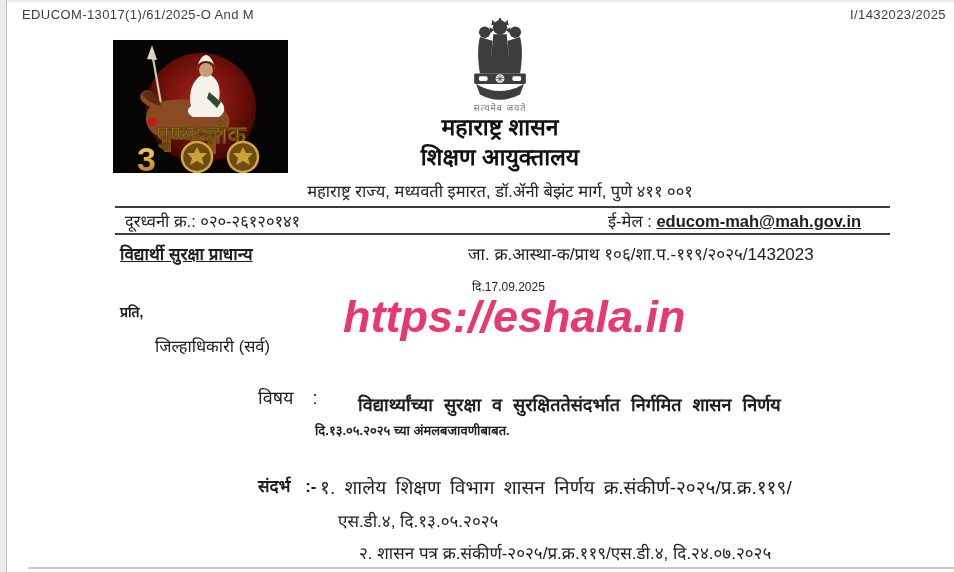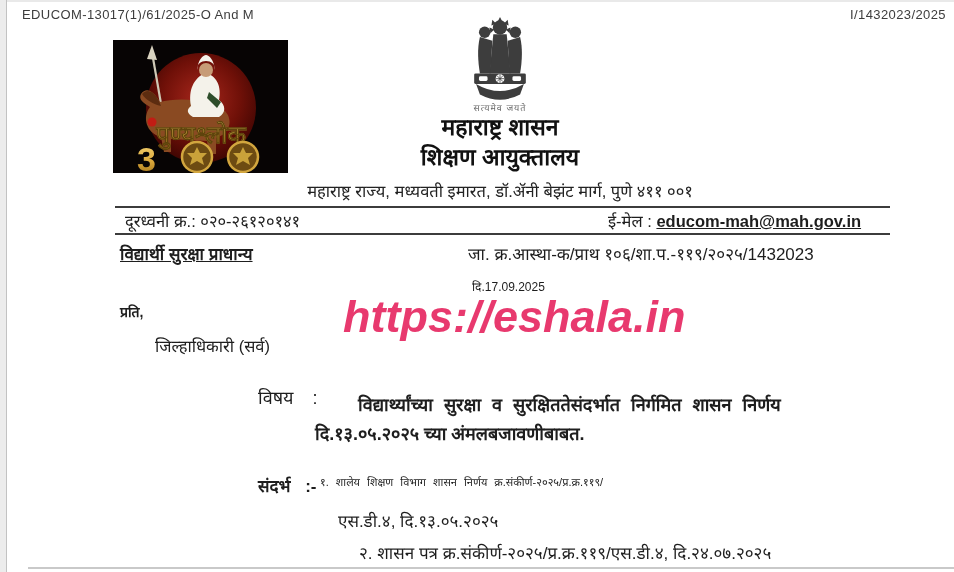--- a/index.html
+++ b/index.html
@@ -23,23 +23,23 @@
   .email-row{left:608px;top:209px;font-size:16.5px;}
   .email-link{color:#1e1e1e;text-decoration:underline;font-weight:bold;}
   .priority{left:120px;top:242px;font-size:17px;font-weight:bold;text-decoration:underline;}
   .refno{left:468px;top:242px;font-size:17px;}
   .date{left:472px;top:256px;font-size:12px;margin-top:22px;}
   .prati{left:120px;top:302px;font-size:14px;font-weight:bold;}
   .recipient{left:155px;top:334px;font-size:16.5px;}
   .watermark{left:343px;top:291px;font-size:45px;font-weight:600;letter-spacing:0px;font-style:italic;}
   .subj-label{left:258px;top:385px;font-size:18px;font-weight:normal;word-spacing:14px;}
   .subj-line1{left:358px;top:385px;width:534px;font-size:18px;font-weight:bold;word-spacing:6px;margin-top:7px;}
-  .subj-line2{left:315px;top:421px;font-size:18px;font-weight:bold;}
+  .subj-line2{left:315px;top:421px;font-size:13px;font-weight:bold;}
   .sand-label{left:258px;top:474px;font-size:17px;word-spacing:10px;font-weight:bold;}
-  .ref1a{left:320px;top:474px;font-size:11px;word-spacing:4px;}
+  .ref1a{left:320px;top:474px;font-size:19px;word-spacing:4px;}
   .ref1b{left:338px;top:509px;font-size:17px;}
   .ref2{left:330px;top:541px;font-size:17px;margin-left:29px;}
   .bottom-line{position:absolute;left:28px;top:567px;width:926px;height:2px;background:#c9c9c9;}
 </style>
 </head>
 <body>
 
 <div class="page">
   <div class="top-hairline"></div>
   <div class="left-strip"></div>

